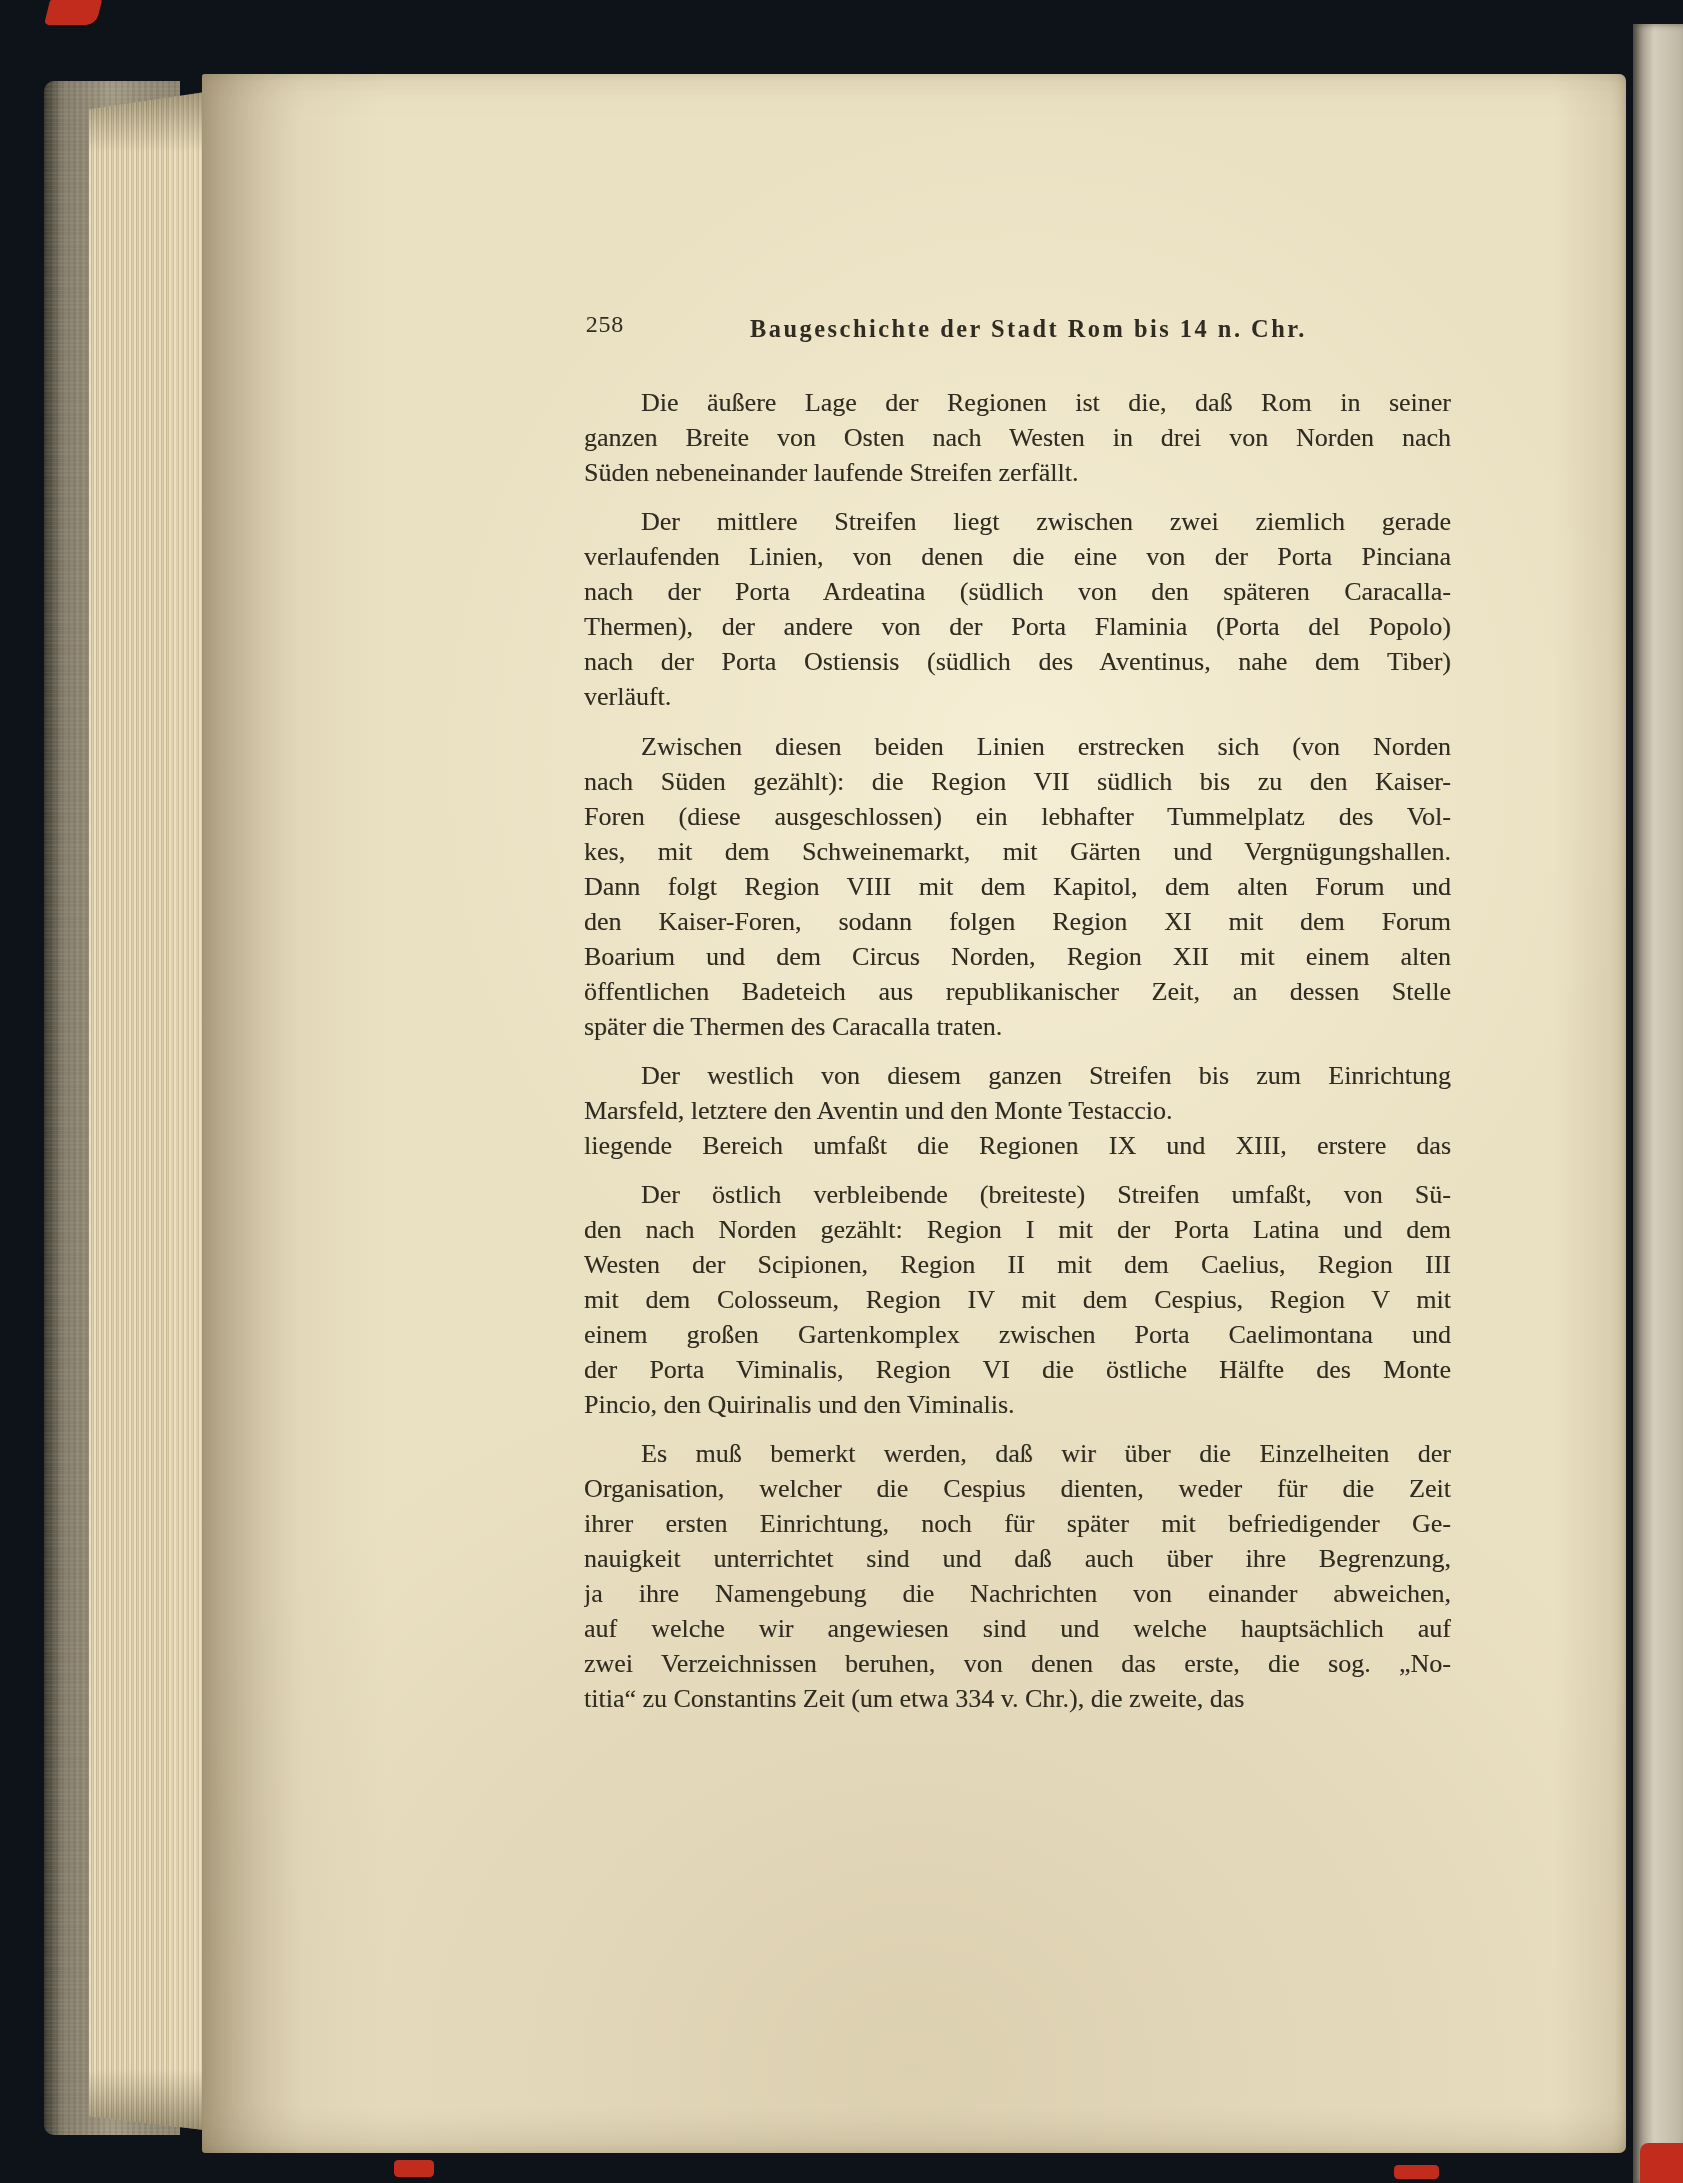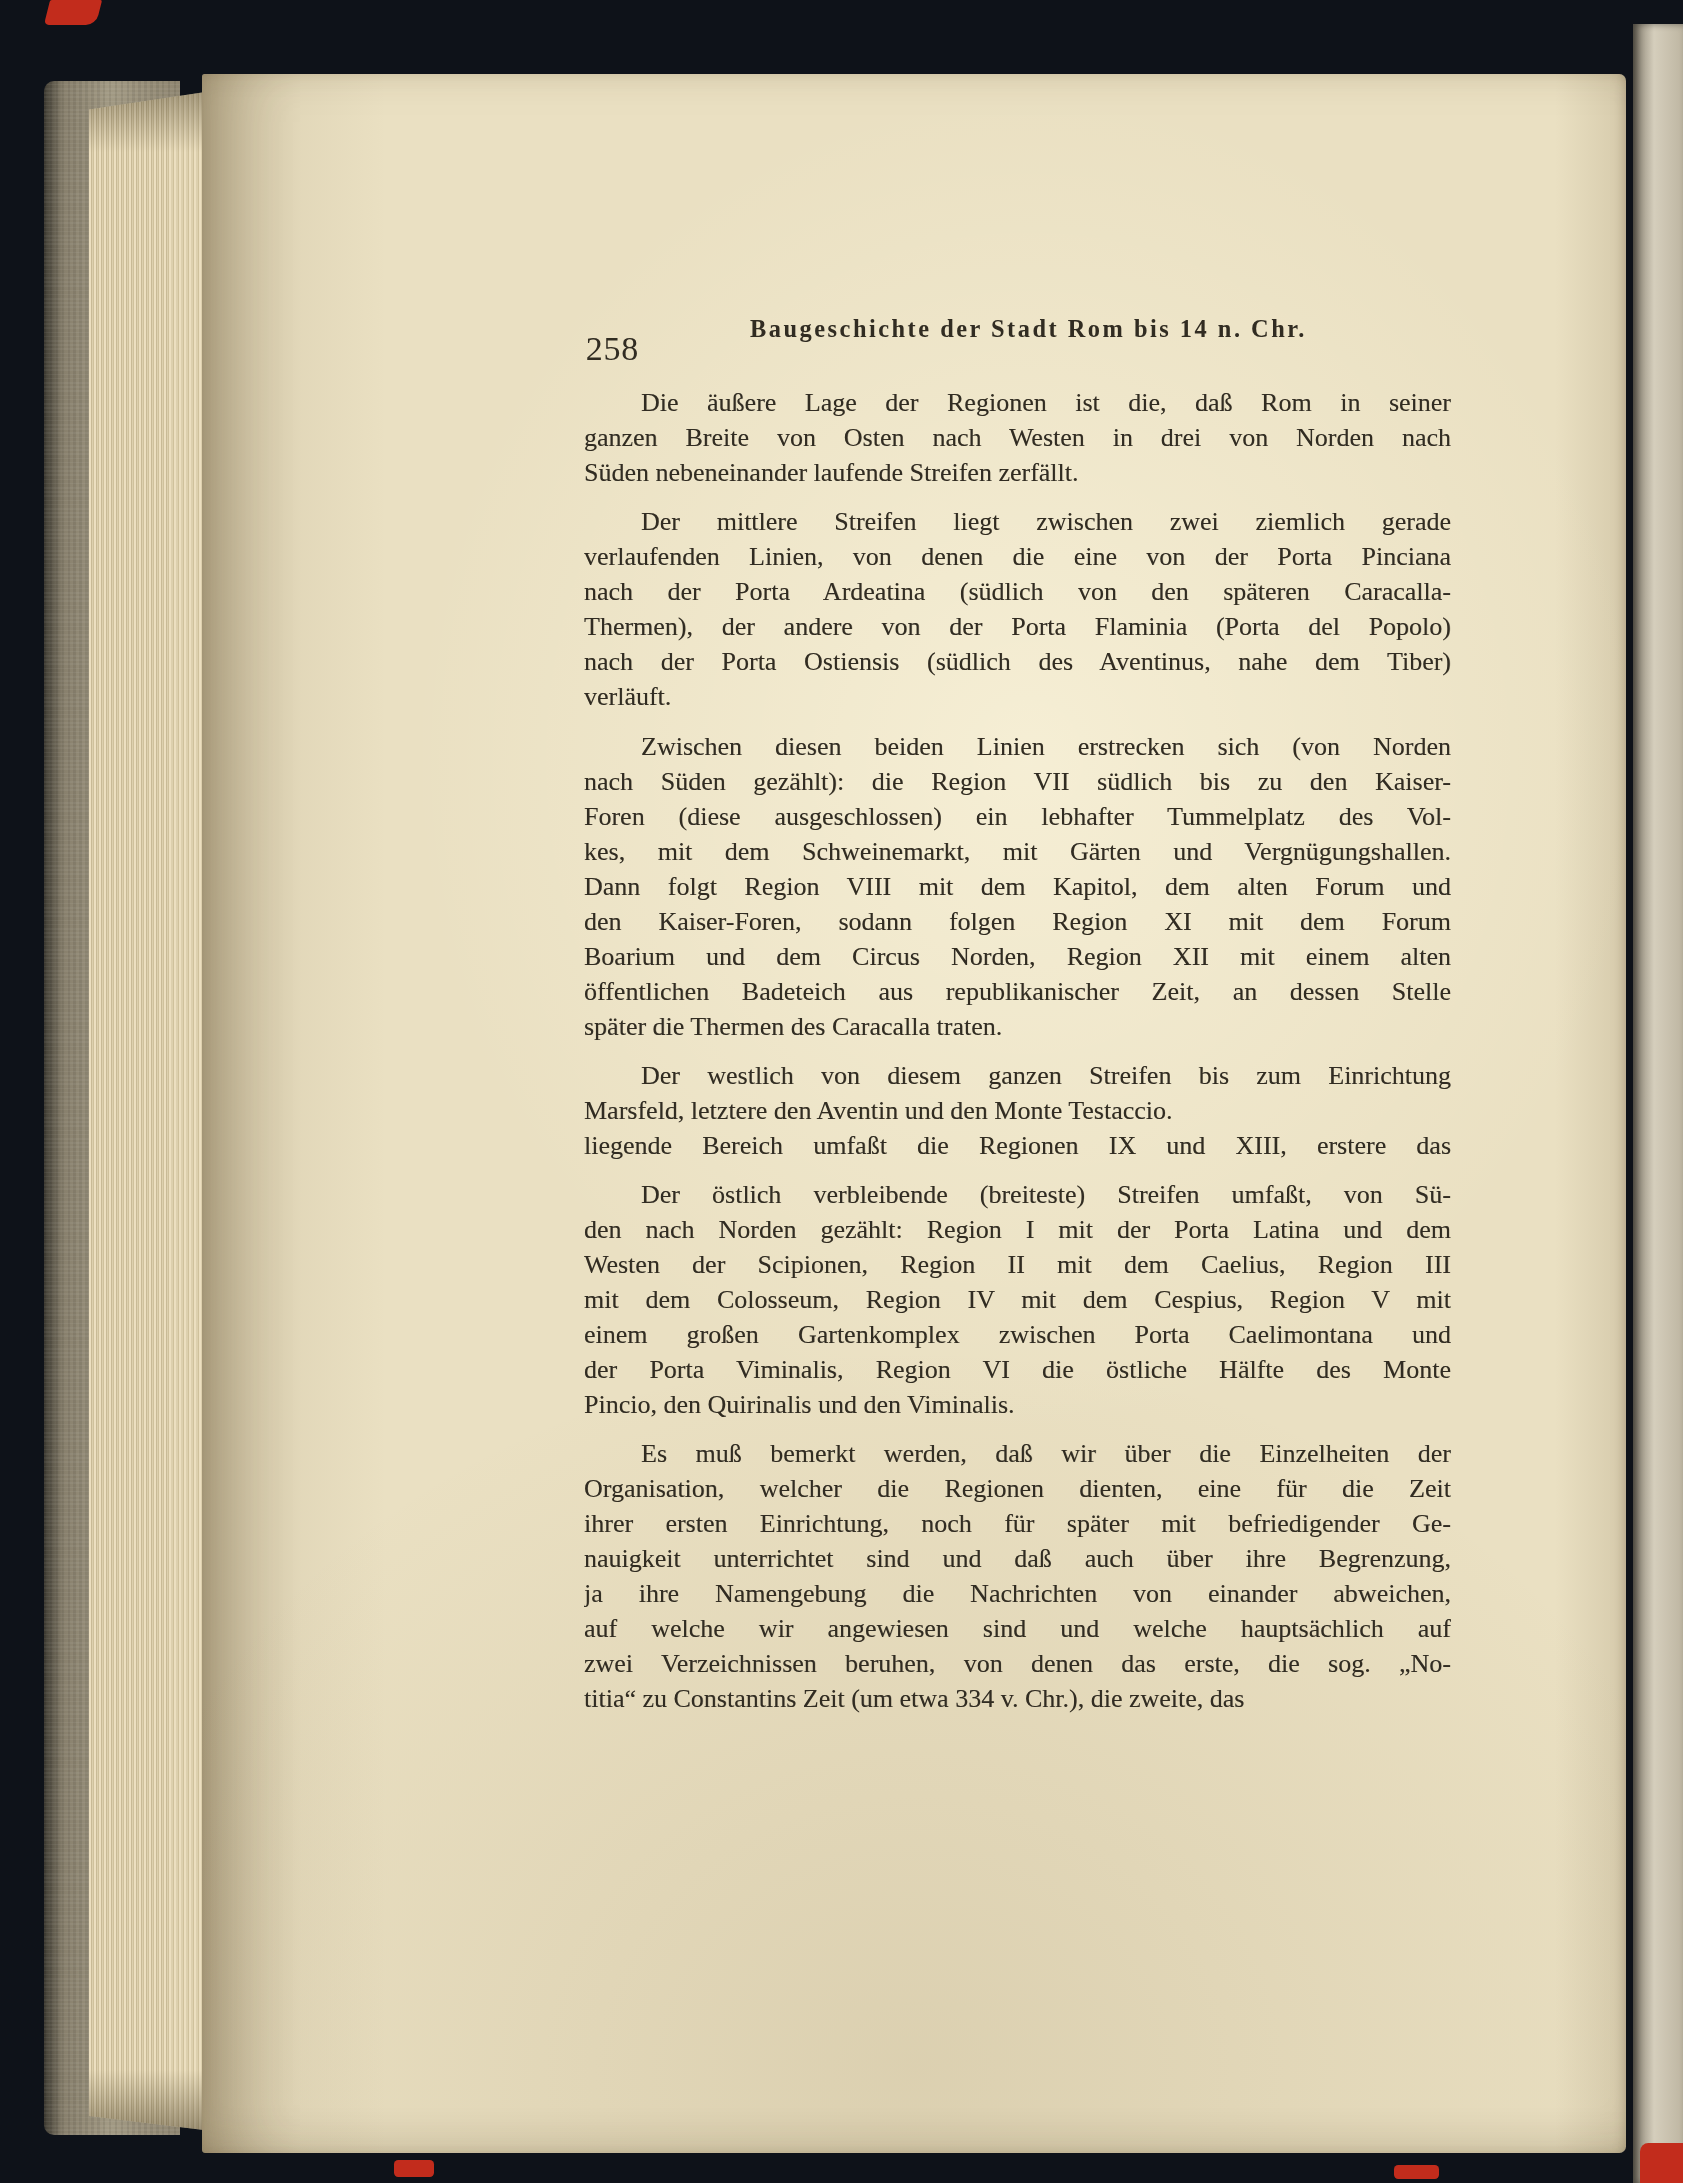--- a/index.html
+++ b/index.html
@@ -57,22 +57,22 @@
     background: linear-gradient(90deg, #837c6d, var(--sliver,#d5cebc) 42%, #beb6a2 100%);
     box-shadow: inset 4.2px 0 7.6px rgba(0,0,0,0.45);
   }
 
   
   .page-header {
     position:absolute; left:382px; top:237px; width:867px; height:39px;
     color: var(--ink, #312c22);
   }
   .page-number {
-    position:absolute; left:1.7px; top:19px;
-    font-size:34px; letter-spacing:0.8px;text-align:right;
+    position:absolute; left:1.7px; top:0;
+    font-size:24px; letter-spacing:0.8px;text-align:right;
   }
   .running-title {
     position:absolute; left:34px; right:12px; top:4.2px;
     text-align:center;
     font-size:24.4px; font-weight:bold; letter-spacing:2.5px;
   }
 
   .text-block {
     position:absolute; left:382px; top:311px; width:867px;
     color: var(--ink, #312c22);
@@ -143,21 +143,21 @@
           <div class="line first">Der östlich verbleibende (breiteste) Streifen umfaßt, von Sü-</div>
           <div class="line">den nach Norden gezählt: Region I mit der Porta Latina und dem</div>
           <div class="line">Westen der Scipionen, Region II mit dem Caelius, Region III</div>
           <div class="line">mit dem Colosseum, Region IV mit dem Cespius, Region V mit</div>
           <div class="line">einem großen Gartenkomplex zwischen Porta Caelimontana und</div>
           <div class="line">der Porta Viminalis, Region VI die östliche Hälfte des Monte</div>
           <div class="line last">Pincio, den Quirinalis und den Viminalis.</div>
         </div>
         <div class="paragraph">
           <div class="line first">Es muß bemerkt werden, daß wir über die Einzelheiten der</div>
-          <div class="line">Organisation, welcher die Regionen dienten, eine für die Zeit</div>
+          <div class="line">Organisation, welcher die Cespius dienten, weder für die Zeit</div>
           <div class="line">ihrer ersten Einrichtung, noch für später mit befriedigender Ge-</div>
           <div class="line">nauigkeit unterrichtet sind und daß auch über ihre Begrenzung,</div>
           <div class="line">ja ihre Namengebung die Nachrichten von einander abweichen,</div>
           <div class="line">auf welche wir angewiesen sind und welche hauptsächlich auf</div>
           <div class="line">zwei Verzeichnissen beruhen, von denen das erste, die sog. „No-</div>
           <div class="line last">titia“ zu Constantins Zeit (um etwa 334 v. Chr.), die zweite, das</div>
         </div>
       </div>
   </div>
 

